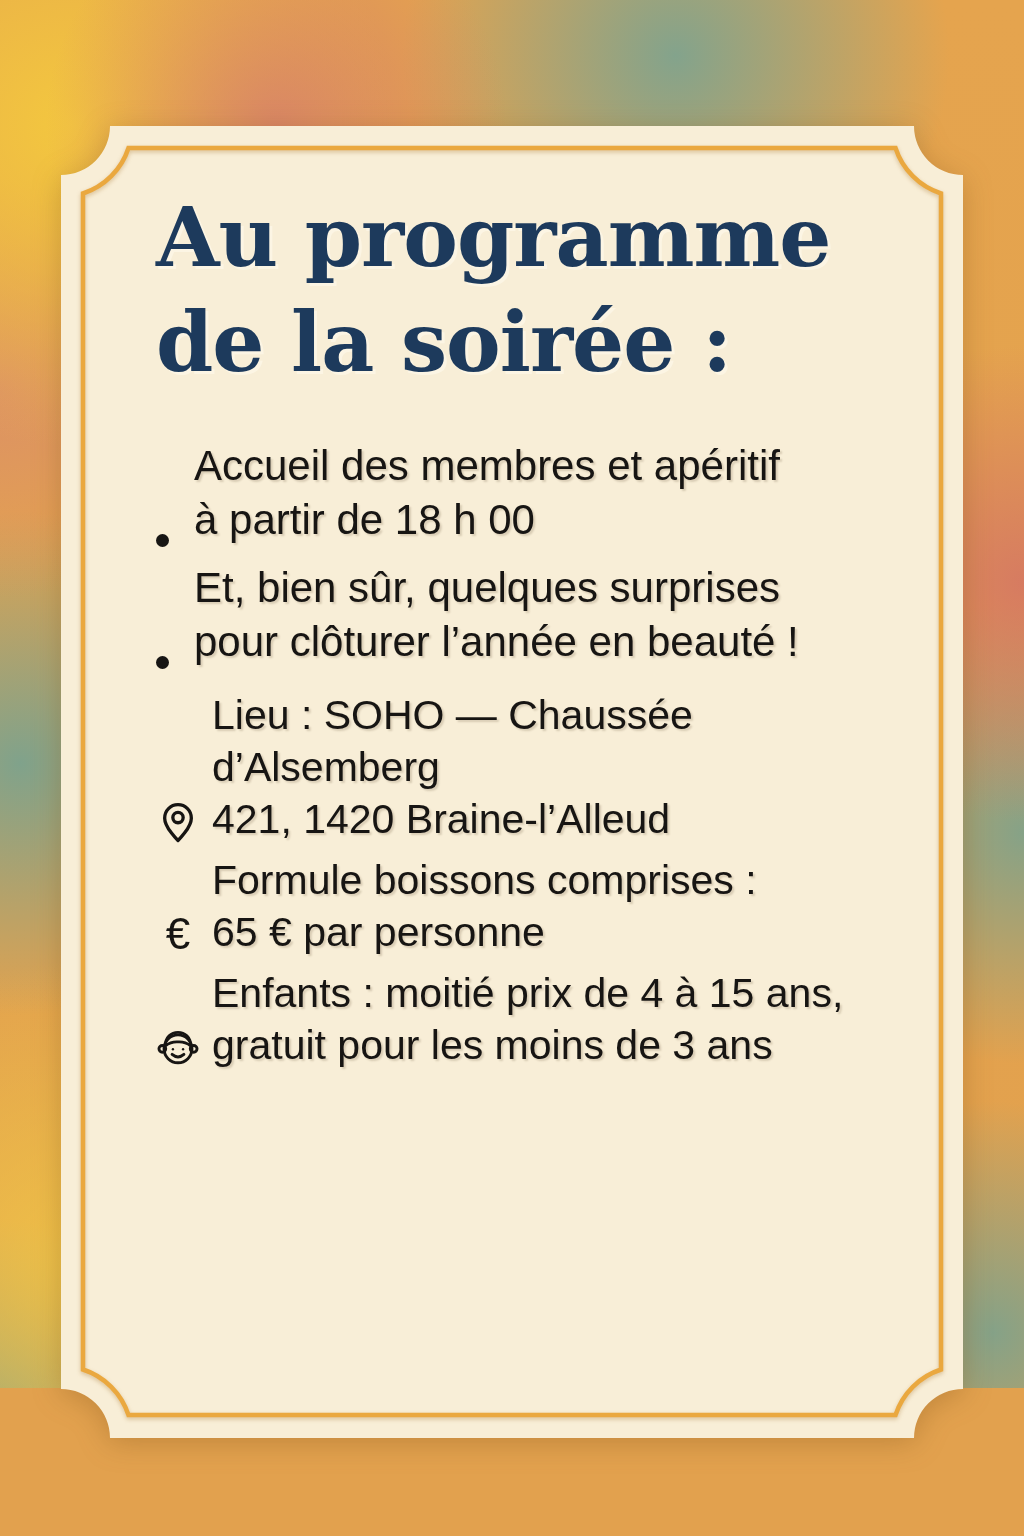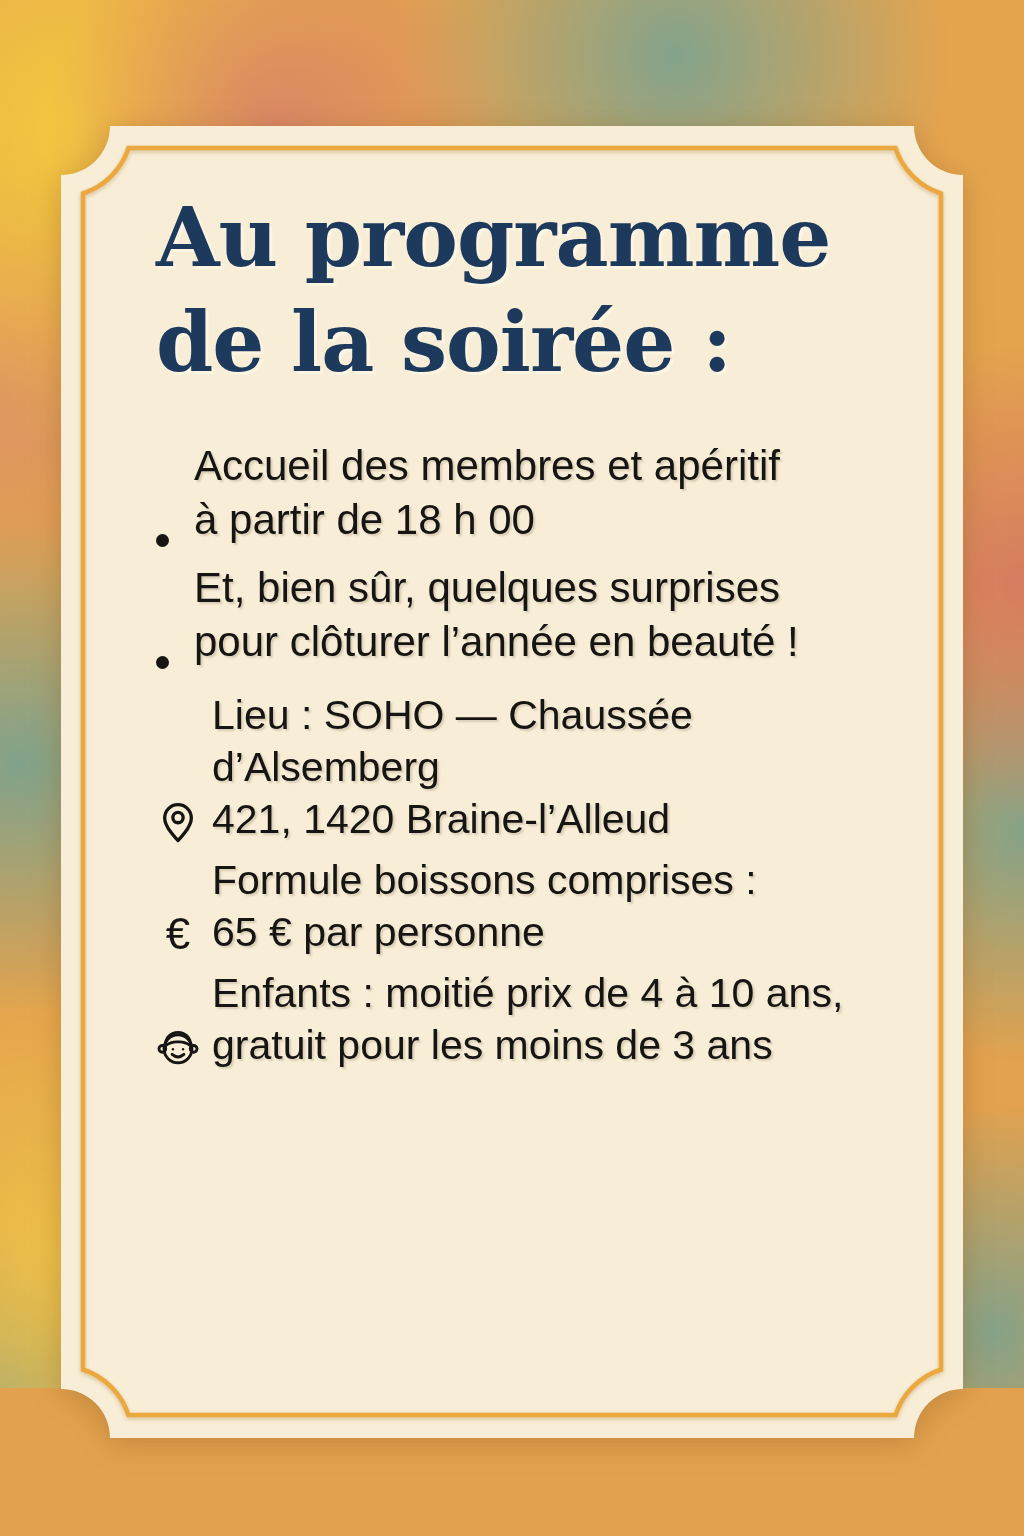--- a/index.html
+++ b/index.html
@@ -147,19 +147,19 @@
           <svg width="44" height="46" viewBox="0 0 52 50" fill="none" stroke="currentColor" stroke-width="3.4" stroke-linecap="round" stroke-linejoin="round">
             <circle cx="26" cy="26" r="16.5"></circle>
             <circle cx="7.5" cy="26" r="4"></circle>
             <circle cx="44.5" cy="26" r="4"></circle>
             <path d="M11 22.5 C11 12 18 6.5 26 6.5 C34 6.5 41 12 41 22.5 C36 18.5 31 17.5 26 17.8 C21 17.5 16 18.5 11 22.5 Z"></path>
             <path d="M19 32.5 Q26 38.5 33 32.5"></path>
             <circle cx="20" cy="26.5" r="1.4" fill="currentColor" stroke="none"></circle>
             <circle cx="32" cy="26.5" r="1.4" fill="currentColor" stroke="none"></circle>
           </svg>
         </span>
-        <span class="info-text">Enfants : moitié prix de 4 à 10 ans,
+        <span class="info-text">Enfants : moitié prix de 4 à 15 ans,
 gratuit pour les moins de 3 ans</span>
       </li>
 
     </ul>
   </div>
 </div>
 
 </body></html>

